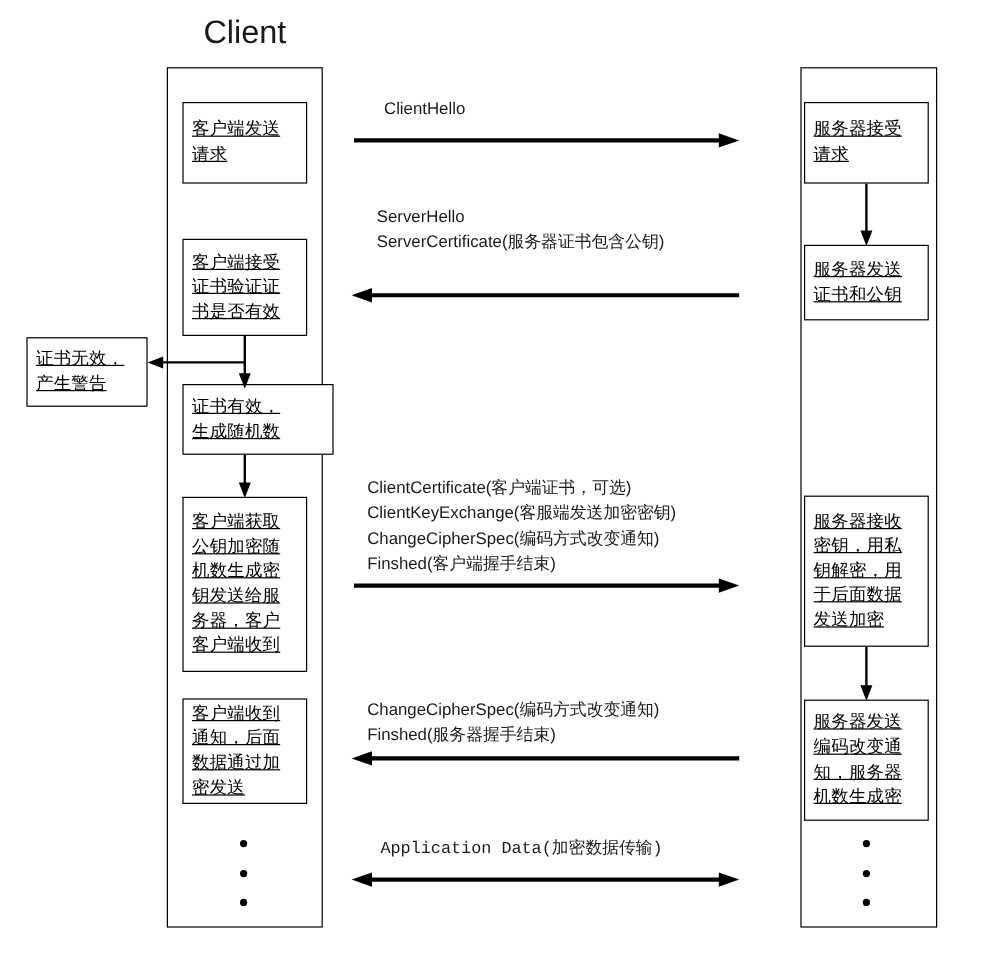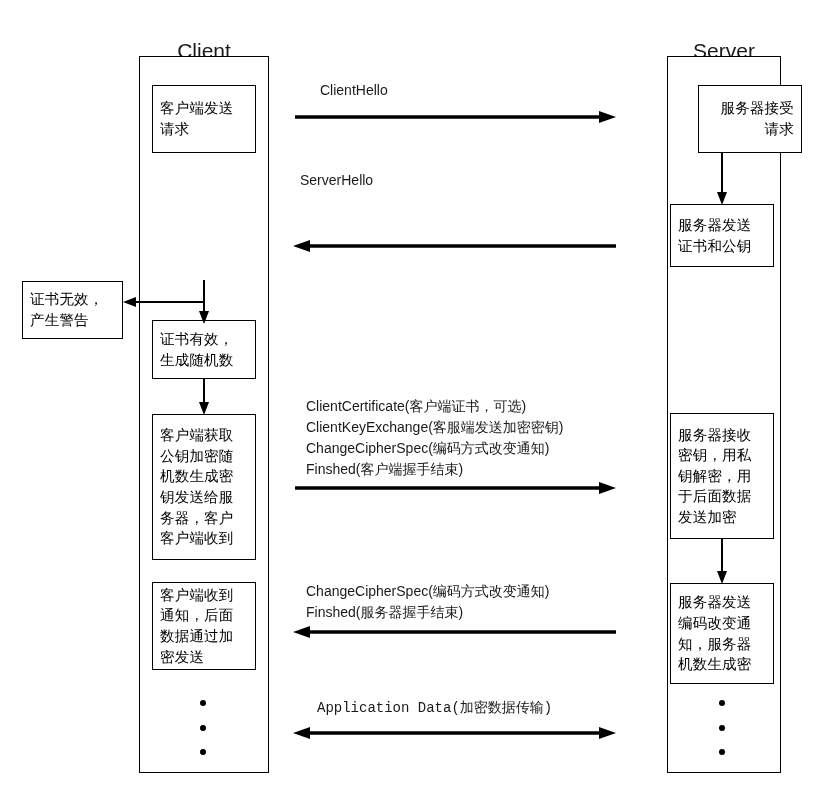--- a/index.html
+++ b/index.html
@@ -10,25 +10,24 @@
   #canvas {
     position: relative;
     width: 830px;
     height: 795px;
     background: #ffffff;
     font-family: "Liberation Sans", "DejaVu Sans", sans-serif;
     overflow: hidden;
   }
   .lane-title {
     position: absolute;
-    font-size: 21px;
+    font-size: 27px;
     color: #1a1a1a;
     text-align: center;
     white-space: nowrap;
-    margin-top: 27px;
   }
   .lane {
     position: absolute;
     border: 1.6px solid #000000;
     background: #ffffff;
     box-sizing: border-box;
   }
   .node {
     position: absolute;
     border: 1.6px solid #000000;
@@ -36,21 +35,21 @@
     box-sizing: border-box;
     display: flex;
     flex-direction: column;
     justify-content: center;
     padding: 4px 7px;
     font-size: 14.5px;
     line-height: 1.42;
     color: #000000;
     letter-spacing: 0.2px;
   }
-  .node span { display: block; }
+  .node span { display: block; text-decoration: underline; }
   .msg-label {
     position: absolute;
     font-size: 14px;
     line-height: 1.5;
     color: #1a1a1a;
     white-space: nowrap;
   }
   .msg-label span { display: block; }
   .h-arrow {
     position: absolute;
@@ -76,58 +75,62 @@
   .branch {
     position: absolute;
   }
 </style>
 </head>
 <body>
 
 <div id="canvas">
 
   <div class="lane-title" style="left:139px; top:12px; width:130px;">Client</div>
-  <div class="lane-title" style="left:667px; top:12px; width:114px;">Server</div>
 
   <div class="lane" style="left:139px; top:56px; width:130px; height:717px;"></div>
   <div class="lane" style="left:667px; top:56px; width:114px; height:717px;"></div>
 
   <div class="node" style="left:152px; top:85px; width:104px; height:68px;">
     <span>客户端发送</span>
     <span>请求</span>
   </div>
 
+  <div class="node" style="left:152px; top:199px; width:104px; height:81px;">
+    <span>客户端接受</span>
+    <span>证书验证证</span>
+    <span>书是否有效</span>
+  </div>
 
   <div class="node" style="left:22px; top:281px; width:101px; height:58px;">
     <span>证书无效，</span>
     <span>产生警告</span>
   </div>
 
-  <div class="node" style="left:152px; top:320px; width:104px; height:59px;">
+  <div class="node" style="left:152px; top:320px; width:126px; height:59px;">
     <span>证书有效，</span>
     <span>生成随机数</span>
   </div>
 
   <div class="node" style="left:152px; top:414px; width:104px; height:146px;">
     <span>客户端获取</span>
     <span>公钥加密随</span>
     <span>机数生成密</span>
     <span>钥发送给服</span>
     <span>务器，客户</span>
     <span>客户端收到</span>
   </div>
 
   <div class="node" style="left:152px; top:582px; width:104px; height:88px;">
     <span>客户端收到</span>
     <span>通知，后面</span>
     <span>数据通过加</span>
     <span>密发送</span>
   </div>
 
-  <div class="node" style="left:698px; top:85px; width:104px; height:68px;align-items:flex-end;">
+  <div class="node" style="left:670px; top:85px; width:104px; height:68px;">
     <span>服务器接受</span>
     <span>请求</span>
   </div>
 
   <div class="node" style="left:670px; top:204px; width:104px; height:63px;">
     <span>服务器发送</span>
     <span>证书和公钥</span>
   </div>
 
   <div class="node" style="left:670px; top:413px; width:104px; height:126px;">
@@ -168,22 +171,23 @@
   </svg>
 
   <div class="msg-label" style="left:320px; top:80px;">
     <span>ClientHello</span>
   </div>
   <svg class="h-arrow" style="left:293px; top:110px; width:325px; height:14px;" viewBox="0 0 325 14">
     <line x1="2" y1="7" x2="312" y2="7" stroke="#000" stroke-width="3.4"></line>
     <polygon points="323,7 306,1 306,13" fill="#000"></polygon>
   </svg>
 
-  <div class="msg-label" style="left:300px; top:170px;">
+  <div class="msg-label" style="left:314px; top:170px;">
     <span>ServerHello</span>
+    <span>ServerCertificate(服务器证书包含公钥)</span>
   </div>
   <svg class="h-arrow" style="left:291px; top:239px; width:327px; height:14px;" viewBox="0 0 327 14">
     <line x1="14" y1="7" x2="325" y2="7" stroke="#000" stroke-width="3.4"></line>
     <polygon points="2,7 19,1 19,13" fill="#000"></polygon>
   </svg>
 
   <div class="msg-label" style="left:306px; top:396px;">
     <span>ClientCertificate(客户端证书，可选)</span>
     <span>ClientKeyExchange(客服端发送加密密钥)</span>
     <span>ChangeCipherSpec(编码方式改变通知)</span>

